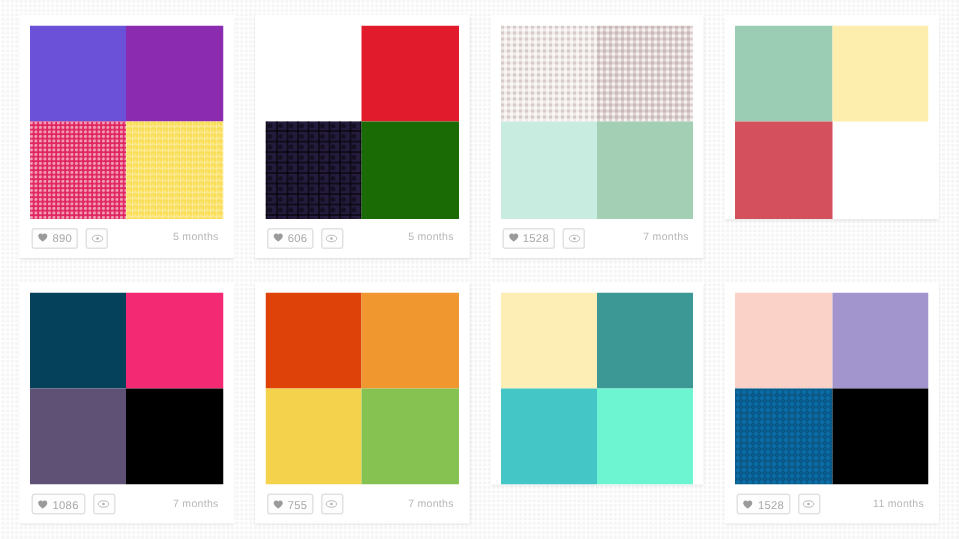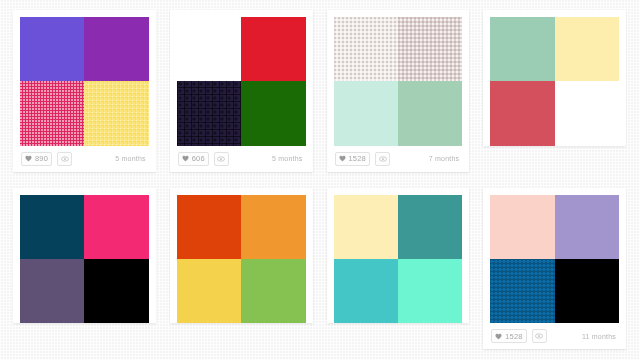--- a/index.html
+++ b/index.html
@@ -245,30 +245,72 @@
       </div>
     </div>
     <div class="cell">
       <div class="card">
         <div class="swatch">
           <div class="quad " title="#05415a" style="background-color: rgb(5, 65, 90);"></div>
           <div class="quad " title="#f32a73" style="background-color: rgb(243, 42, 115);"></div>
           <div class="quad " title="#5e5175" style="background-color: rgb(94, 81, 117);"></div>
           <div class="quad " title="#000000" style="background-color: rgb(0, 0, 0);"></div>
         </div>
+        <div class="footer">
+          <div class="footer-left">
+            <div class="pill">
+              <span>
+                <svg width="7" height="7" viewBox="0 0 12 12" aria-hidden="true">
+                  <path d="M6 10.5C6 10.5 0.8 7.3 0.8 4.1 0.8 2.4 2.1 1.2 3.6 1.2 4.7 1.2 5.6 1.8 6 2.6 6.4 1.8 7.3 1.2 8.4 1.2 9.9 1.2 11.2 2.4 11.2 4.1 11.2 7.3 6 10.5 6 10.5Z" fill="#9a9a9a"></path>
+                </svg>
+              </span>
+              <span class="likes">1086</span>
+            </div>
+            <div class="pill pill-icon-only">
+              <span>
+                <svg width="8" height="6" viewBox="0 0 14 9" aria-hidden="true">
+                  <ellipse cx="7" cy="4.5" rx="6.2" ry="3.8" fill="none" stroke="#b0b0b0" stroke-width="1"></ellipse>
+                  <circle cx="7" cy="4.5" r="1.5" fill="#b0b0b0"></circle>
+                </svg>
+              </span>
+            </div>
+          </div>
+          <div class="age">7 months</div>
+        </div>
       </div>
     </div>
     <div class="cell">
       <div class="card">
         <div class="swatch">
           <div class="quad " title="#df4208" style="background-color: rgb(223, 66, 8);"></div>
           <div class="quad " title="#f0982f" style="background-color: rgb(240, 152, 47);"></div>
           <div class="quad " title="#f4d24c" style="background-color: rgb(244, 210, 76);"></div>
           <div class="quad " title="#86c252" style="background-color: rgb(134, 194, 82);"></div>
         </div>
+        <div class="footer">
+          <div class="footer-left">
+            <div class="pill">
+              <span>
+                <svg width="7" height="7" viewBox="0 0 12 12" aria-hidden="true">
+                  <path d="M6 10.5C6 10.5 0.8 7.3 0.8 4.1 0.8 2.4 2.1 1.2 3.6 1.2 4.7 1.2 5.6 1.8 6 2.6 6.4 1.8 7.3 1.2 8.4 1.2 9.9 1.2 11.2 2.4 11.2 4.1 11.2 7.3 6 10.5 6 10.5Z" fill="#9a9a9a"></path>
+                </svg>
+              </span>
+              <span class="likes">755</span>
+            </div>
+            <div class="pill pill-icon-only">
+              <span>
+                <svg width="8" height="6" viewBox="0 0 14 9" aria-hidden="true">
+                  <ellipse cx="7" cy="4.5" rx="6.2" ry="3.8" fill="none" stroke="#b0b0b0" stroke-width="1"></ellipse>
+                  <circle cx="7" cy="4.5" r="1.5" fill="#b0b0b0"></circle>
+                </svg>
+              </span>
+            </div>
+          </div>
+          <div class="age">7 months</div>
+        </div>
       </div>
     </div>
     <div class="cell">
       <div class="card">
         <div class="swatch">
           <div class="quad " title="#fceeb5" style="background-color: rgb(252, 238, 181);"></div>
           <div class="quad " title="#3c9894" style="background-color: rgb(60, 152, 148);"></div>
           <div class="quad " title="#45c6c6" style="background-color: rgb(69, 198, 198);"></div>
           <div class="quad " title="#6df5d2" style="background-color: rgb(109, 245, 210);"></div>
         </div>

